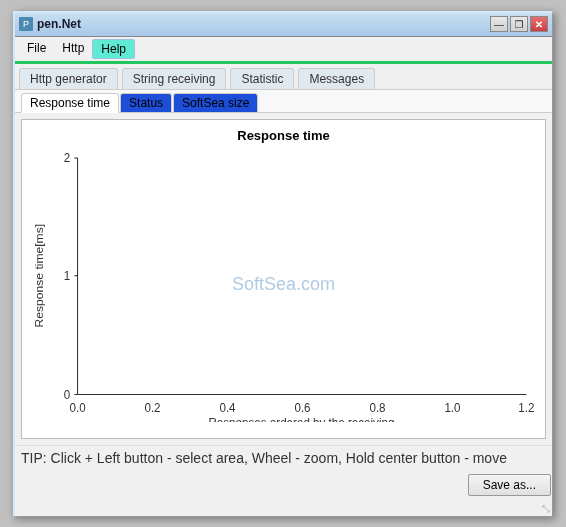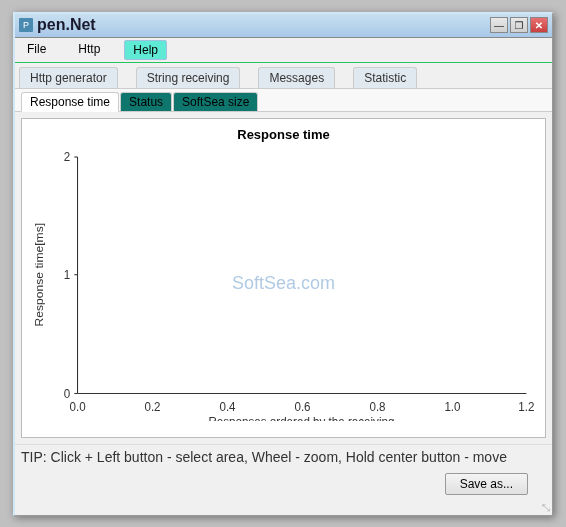--- a/index.html
+++ b/index.html
@@ -45,21 +45,21 @@
       background: #4a8ab0;
       border-radius: 1px;
       display: flex;
       align-items: center;
       justify-content: center;
       font-size: 9px;
       color: white;
     }
 
     .title-text {
-      font-size: 16px;
+      font-size: 12px;
       color: #1a1a2e;
       font-weight: 600;
     }
 
     .title-buttons {
       display: flex;
       gap: 2px;
     }
 
     .title-btn {
@@ -76,44 +76,44 @@
     }
 
     .title-btn.close {
       background: linear-gradient(to bottom, #e87070, #c84040);
       color: white;
       font-weight: bold;
     }
 
     .menu-bar {
       background: #f0f0f0;
-      border-bottom: 1px solid #22c55e;
+      border-bottom: 3px solid #22c55e;
       display: flex;
       padding: 2px 4px;
-      gap: 16px;
+      gap: 0;
     }
 
     .menu-item {
       padding: 2px 8px;
       cursor: pointer;
       border-radius: 2px;
       font-size: 12px;
     }
 
     .menu-item.active {
       background: #5eead4;
       border: 1px solid #a0c0e0;
     }
 
     .tabs-primary {
       display: flex;
       background: #f0f0f0;
       padding: 4px 4px 0 4px;
       border-bottom: 1px solid #ccc;
-      gap: 18px;
+      gap: 4px;
     }
 
     .tab {
       padding: 3px 10px;
       border: 1px solid #ccc;
       border-bottom: none;
       background: #e0e8f0;
       cursor: pointer;
       font-size: 12px;
       border-radius: 3px 3px 0 0;
@@ -134,21 +134,21 @@
       background: #f8f8f8;
       padding: 3px 6px 0 6px;
       border-bottom: 1px solid #ccc;
       gap: 1px;
     }
 
     .tab-secondary {
       padding: 2px 8px;
       border: 1px solid #ccc;
       border-bottom: none;
-      background: #0f766e;
+      background: #1d4ed8;
       cursor: pointer;
       font-size: 12px;
       border-radius: 3px 3px 0 0;
     }
 
     .tab-secondary.active {
       background: #ffffff;
       border-bottom: 1px solid #ffffff;
       margin-bottom: -1px;
       z-index: 1;
@@ -203,21 +203,21 @@
       background: #f0f0f0;
       padding: 4px 6px;
       font-size: 14px;
       color: #333;
       border-top: 1px solid #ddd;
     }
 
     .bottom-bar {
       display: flex;
       justify-content: flex-end;
-      padding: 4px 24px 6px 6px;
+      padding: 4px 1px 6px 6px;
       background: #f0f0f0;
     }
 
     .save-btn {
       padding: 3px 14px;
       border: 1px solid #999;
       background: linear-gradient(to bottom, #f4f4f4, #e0e0e0);
       cursor: pointer;
       font-size: 12px;
       border-radius: 2px;
@@ -251,22 +251,22 @@
 
   <div class="menu-bar">
     <div class="menu-item">File</div>
     <div class="menu-item">Http</div>
     <div class="menu-item active">Help</div>
   </div>
 
   <div class="tabs-primary">
     <div class="tab">Http generator</div>
     <div class="tab">String receiving</div>
+    <div class="tab">Statistic</div>
     <div class="tab">Messages</div>
-    <div class="tab">Statistic</div>
   </div>
 
   <div class="tabs-secondary">
     <div class="tab-secondary active">Response time</div>
     <div class="tab-secondary">Status</div>
     <div class="tab-secondary">SoftSea size</div>
   </div>
 
   <div class="content-area">
     <div class="chart-container">

